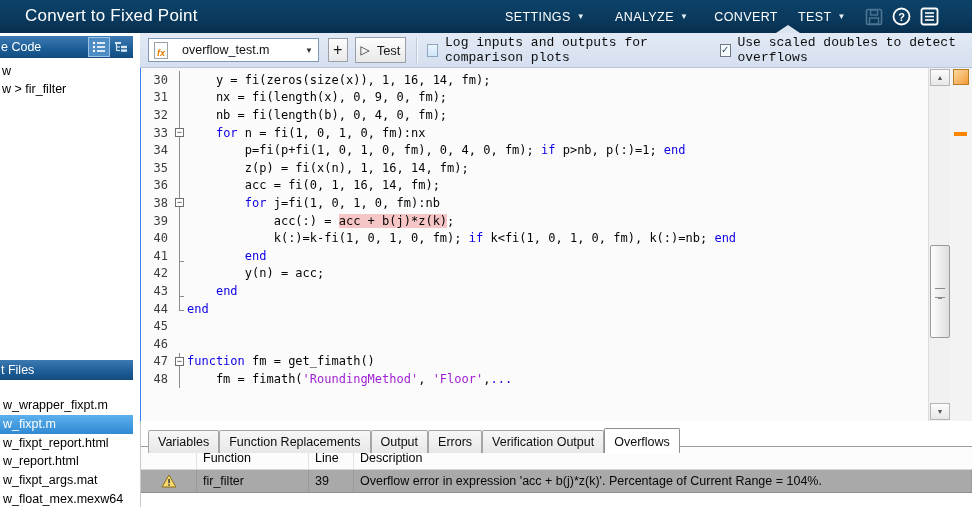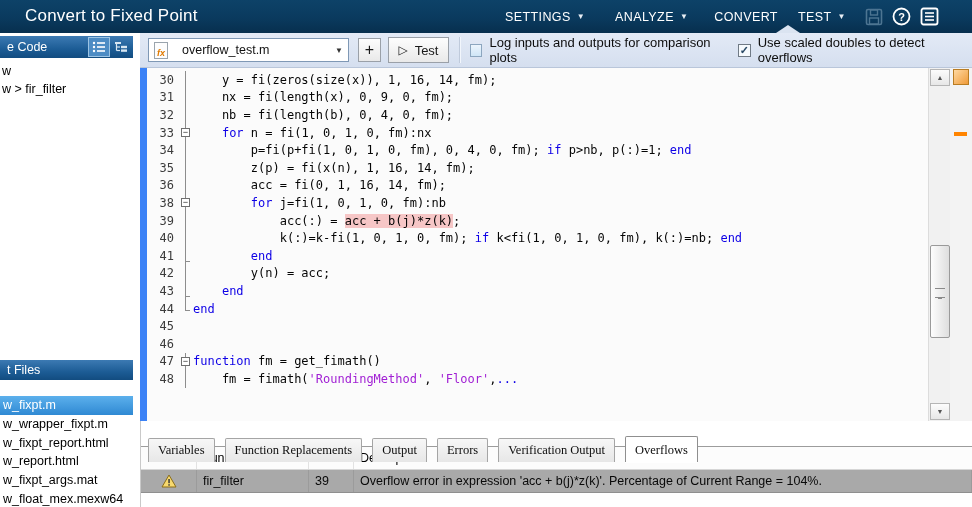--- a/index.html
+++ b/index.html
@@ -32,46 +32,46 @@
   .combo .arr { font-size:8px; color:#333; }
   .fxdoc { width:14px; height:17px; background:#fdfdfd; border:1px solid #9aa4ad; position:relative;
     font-size:9px; font-style:italic; font-weight:bold; color:#e07a00; display:flex; align-items:flex-end; justify-content:center; }
   .btn { background:linear-gradient(180deg,#fdfdfd,#e9e9e9); border:1px solid #9aa0a8; color:#1a1a1a;
     display:flex; align-items:center; justify-content:center; }
   .add-btn { width:24px; height:24px; margin-left:9px; font-size:16px; font-weight:400; }
   .test-btn { width:64px; height:26px; margin-left:7px; font-size:13px; gap:7px; }
   .test-btn .play { font-size:12px; }
   .tsep { width:2px; height:26px; margin-left:10px;
     border-left:1px solid #bfcadb; border-right:1px solid #f2f6fc; }
-  .chk-group { display:flex; align-items:center; font-size:13px; color:#0d0d0d; }
+  .chk-group { display:flex; align-items:center; font-size:13px; color:#0d0d0d;font-family:Liberation Mono, monospace; }
   .cbox { width:13px; height:13px; border:1px solid #8ca6bf; display:inline-flex; align-items:center;
     justify-content:center; background:linear-gradient(180deg,#ecf5fd,#cfe5f6); }
   .cbox.checked { background:#f6fafd; border-color:#707a85; color:#2a4a66; font-size:11px; font-weight:bold; line-height:10px; }
   .cb1 { margin-left:9px; } .lbl { margin-left:7px; }
 
   
   .sidebar { position:absolute; left:0; top:33px; width:133px; height:474px; background:#fff; }
   .side-header { background:linear-gradient(180deg,#3c7ab3 0%,#1c5c95 60%,#124c80 100%);
-    color:#fff; font-size:12.5px; display:flex; align-items:center; padding-left:7px; }
+    color:#fff; font-size:12.5px; display:flex; align-items:center; padding-left:1px; }
   .sh1 { position:absolute; left:0; top:3px; width:133px; height:22px; }
   .sh2 { position:absolute; left:0; top:327px; width:133px; height:20px; }
   .sh-icons { margin-left:auto; display:flex; gap:2px; padding-right:2px; }
   .shico { width:20px; height:18px; display:flex; align-items:center; justify-content:center; }
   .shico.sel { background:#4d8cc4; outline:1px solid #9cc4e4; }
   .tree { position:absolute; left:0; top:29px; width:133px; }
   .tree-item { height:18px; line-height:18px; font-size:12.5px; color:#000; padding-left:2px;
     white-space:nowrap; overflow:hidden; }
   .filelist { position:absolute; left:0; top:363px; width:133px; }
   .file-item { height:18.8px; line-height:18.8px; font-size:12.5px; color:#000; padding-left:3px;
     white-space:nowrap; overflow:hidden; }
   .file-item.sel { background:linear-gradient(180deg,#5cb0ec,#2f89d3); color:#fff; }
 
   
   .editor { position:absolute; left:140px; top:68px; width:832px; height:353px;
-    background:#fbfbfb; border-left:7px solid #3b82f6; }
+    background:#fbfbfb; border-left:1px solid #3b82f6; }
   .code-area { position:absolute; left:0; top:0; right:44px; bottom:0; overflow:hidden; padding-top:3px; }
   .code-line { display:flex; height:17.6px; align-items:center; }
   .lnum { flex:0 0 32px; text-align:right; padding-right:5px; font-family:"DejaVu Sans Mono",monospace;
     font-size:12px; color:#3c3c3c; }
   .fold { flex:0 0 14px; position:relative; height:100%; }
   .f-line::before, .f-box::before, .f-tick::before { content:""; position:absolute; left:6px; top:0; bottom:0;
     border-left:1px solid #8d8d8d; }
   .f-end::before { content:""; position:absolute; left:6px; top:0; height:58%; border-left:1px solid #8d8d8d; }
   .f-tick::after { content:""; position:absolute; left:6px; bottom:3px; width:5px; border-bottom:1px solid #8d8d8d; }
   .f-end::after { content:""; position:absolute; left:6px; top:58%; width:5px; border-bottom:1px solid #8d8d8d; }
@@ -97,23 +97,23 @@
   .marker-strip { position:absolute; right:0; top:0; width:22px; bottom:0; background:#f3f3f3; }
   .msg-box { position:absolute; left:3px; top:1px; width:16px; height:16px;
     background:linear-gradient(135deg,#ffd9a2,#ef9a38); border:1px solid #b97c22; }
   .msg-tick { position:absolute; left:4px; top:64px; width:13px; height:4px; background:#ff8400; }
 
   
   .bottom { position:absolute; left:140px; top:421px; width:832px; height:86px; background:#fff;
     border-left:1px solid #c9c9c9; }
   .tabs { position:relative; height:26px; border-bottom:1px solid #9c9c9c; padding-left:7px;
     display:flex; align-items:flex-end; background:#fff; }
-  .tab { font-size:12.5px; color:#0d0d0d; padding:4px 9px 4px 9px; margin-right:10px;
+  .tab { font-size:12.5px; color:#0d0d0d; padding:4px 9px 4px 9px; margin-right:0;
     background:linear-gradient(180deg,#f7f7f7,#e7e7e7); border:1px solid #a5a5a5; border-bottom:none;
-    border-radius:2px 2px 0 0; position:relative; top:16px;font-family:Liberation Serif, serif; }
+    border-radius:2px 2px 0 0; position:relative; top:7px; }
   .tab.active { background:#fff; padding-top:6px; z-index:3; border-color:#8f8f8f;
     box-shadow:0 1px 0 #fff; }
   .grid-header { display:flex; height:23px; background:#fcfcfc; border-bottom:1px solid #d6d6d6;
     font-size:12.5px; color:#000; }
   .gh-cell { display:flex; align-items:center; padding-left:6px; border-right:1px solid #e2e2e2; }
   .col-icon { flex:0 0 56px; } .col-fn { flex:0 0 112px; } .col-line { flex:0 0 45px; } .col-desc { flex:1; border-right:none; }
   .grid-row { display:flex; height:23px; background:#a9a9a9; font-size:12.5px; color:#090909;
     border-bottom:1px solid #8f8f8f; }
   .gr-cell { display:flex; align-items:center; padding-left:6px; border-right:1px solid #9b9b9b; overflow:hidden; white-space:nowrap; }
   .gr-cell.col-icon { justify-content:center; padding-left:0; }
@@ -217,22 +217,22 @@
       </span>
     </div>
     <div class="tree">
         <div class="tree-item">w</div>
         <div class="tree-item">w &gt; fir_filter</div>
       </div>
     <div class="side-header sh2">
       <span>t Files</span>
     </div>
     <div class="filelist">
+        <div class="file-item">w_wrapper_fixpt.m</div>
         <div class="file-item sel">w_fixpt.m</div>
-        <div class="file-item">w_wrapper_fixpt.m</div>
         <div class="file-item">w_fixpt_report.html</div>
         <div class="file-item">w_report.html</div>
         <div class="file-item">w_fixpt_args.mat</div>
         <div class="file-item">w_float_mex.mexw64</div>
       </div>
   </div>
 
   <div class="editor">
     <div class="code-area">
         <div class="code-line">

